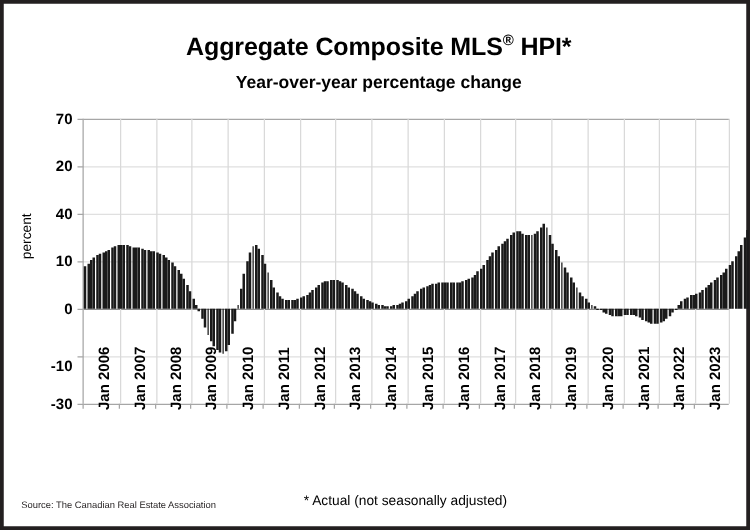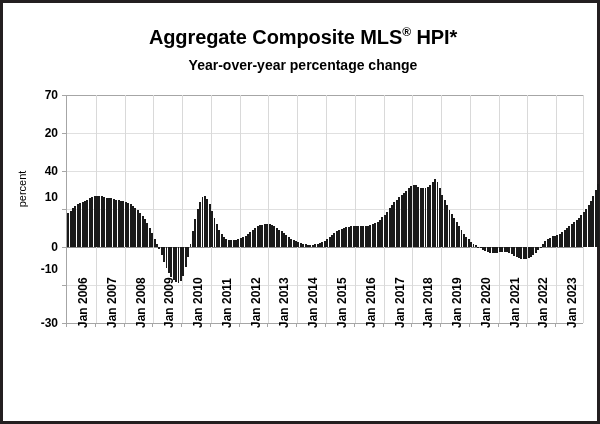--- a/index.html
+++ b/index.html
@@ -152,23 +152,23 @@
   <div id="title"><span>Aggregate Composite MLS</span><span class="reg">®</span><span> HPI*</span></div>
 
   <div id="subtitle">Year-over-year percentage change</div>
 
   <div id="ylabel">percent</div>
 
   <div id="yticks">
       <div class="ytick-label" style="left: 13px; top: 86px; width: 42px;">70</div>
       <div class="ytick-label" style="left: 13px; top: 124px; width: 42px;">20</div>
       <div class="ytick-label" style="left: 13px; top: 162px; width: 42px;">40</div>
-      <div class="ytick-label" style="left: 13px; top: 188px; width: 42px;">10</div>
+      <div class="ytick-label" style="left: 13px; top: 200px; width: 42px;">10</div>
       <div class="ytick-label" style="left: 13px; top: 238px; width: 42px;">0</div>
-      <div class="ytick-label" style="left: 13px; top: 260px; width: 42px;">-10</div>
+      <div class="ytick-label" style="left: 13px; top: 284px; width: 42px;">-10</div>
       <div class="ytick-label" style="left: 13px; top: 314px; width: 42px;">-30</div>
     </div>
 
   <div id="plot">
     <div id="hgrids">
         <div class="hgrid top" style="top: 0px;"></div>
         <div class="hgrid" style="top: 38px;"></div>
         <div class="hgrid" style="top: 76px;"></div>
         <div class="hgrid" style="top: 114px;"></div>
         <div class="hgrid zero" style="top: 152px;"></div>
@@ -460,14 +460,16 @@
       <div class="xtick-mark" style="left: 465.889px; top: 320px;"></div>
       <div class="xtick-label" style="left: 475.889px; top: 325px;">Jan 2020</div>
       <div class="xtick-mark" style="left: 494.667px; top: 320px;"></div>
       <div class="xtick-label" style="left: 504.667px; top: 325px;">Jan 2021</div>
       <div class="xtick-mark" style="left: 523.444px; top: 320px;"></div>
       <div class="xtick-label" style="left: 533.444px; top: 325px;">Jan 2022</div>
       <div class="xtick-mark" style="left: 552.222px; top: 320px;"></div>
       <div class="xtick-label" style="left: 562.222px; top: 325px;">Jan 2023</div>
     </div>
 
+  <div id="source">Source: The Canadian Real Estate Association</div>
+  <div id="footnote">* Actual (not seasonally adjusted)</div>
 
 </div>
 
 </body></html>

